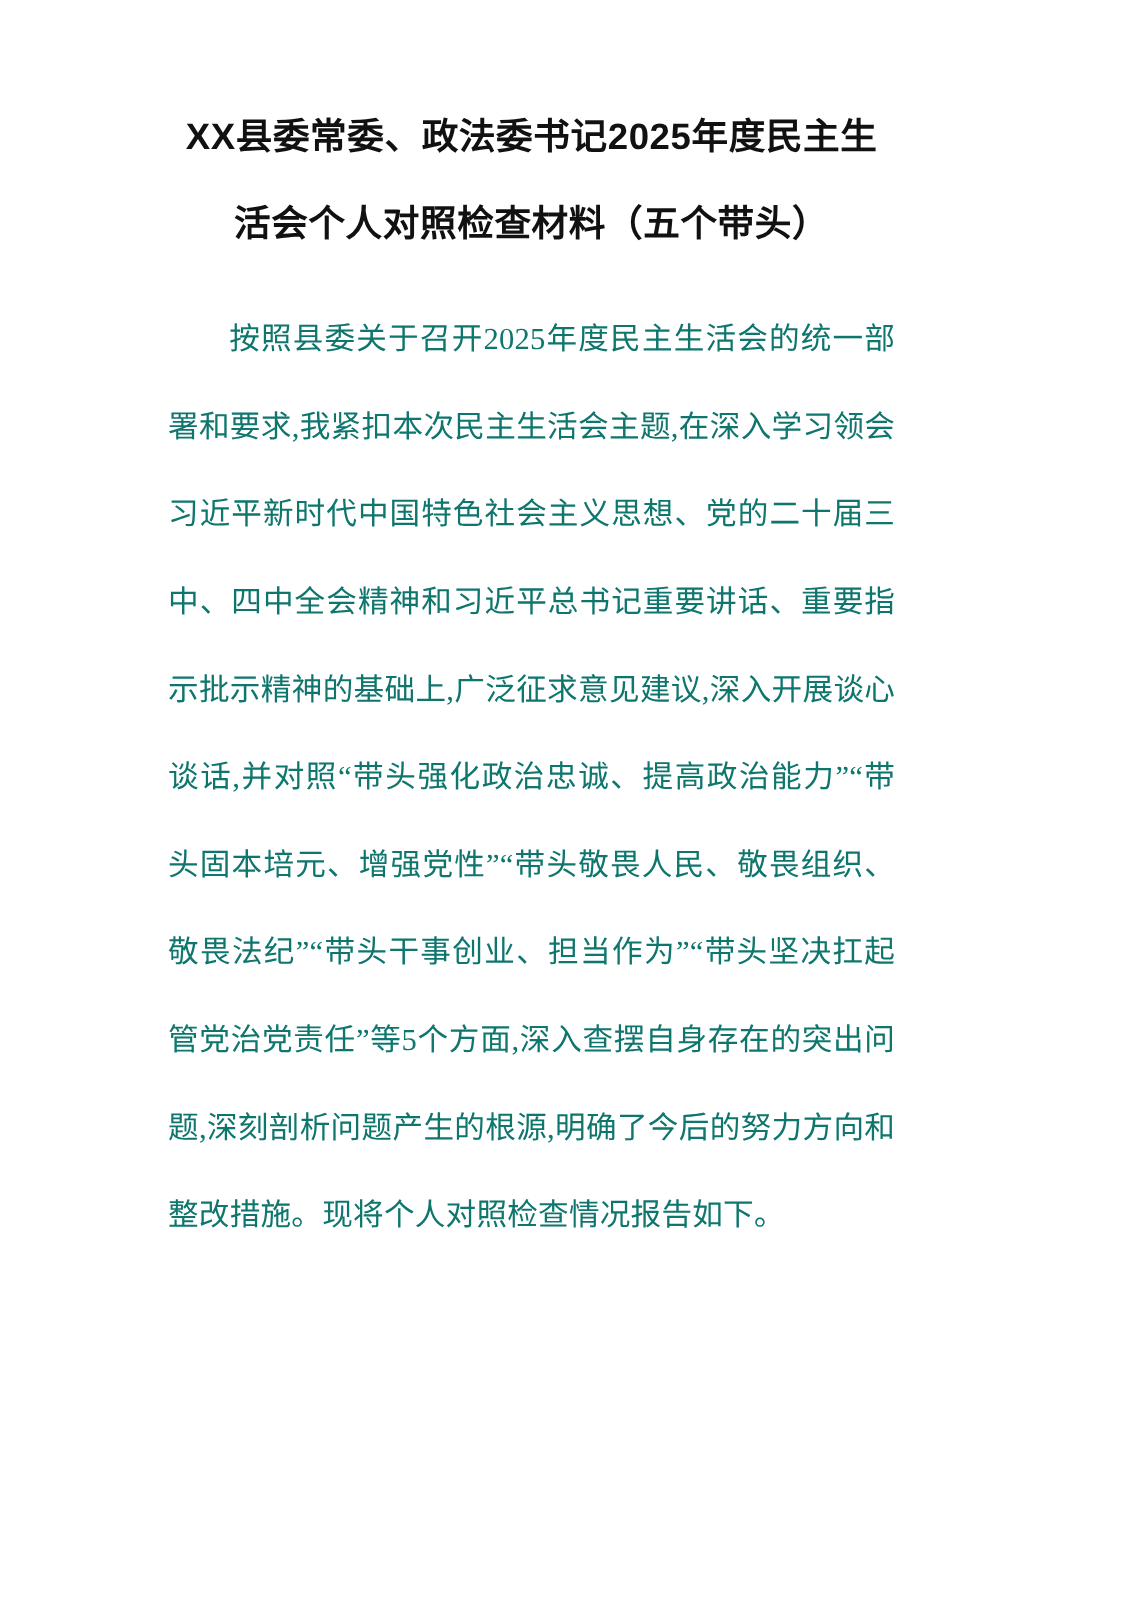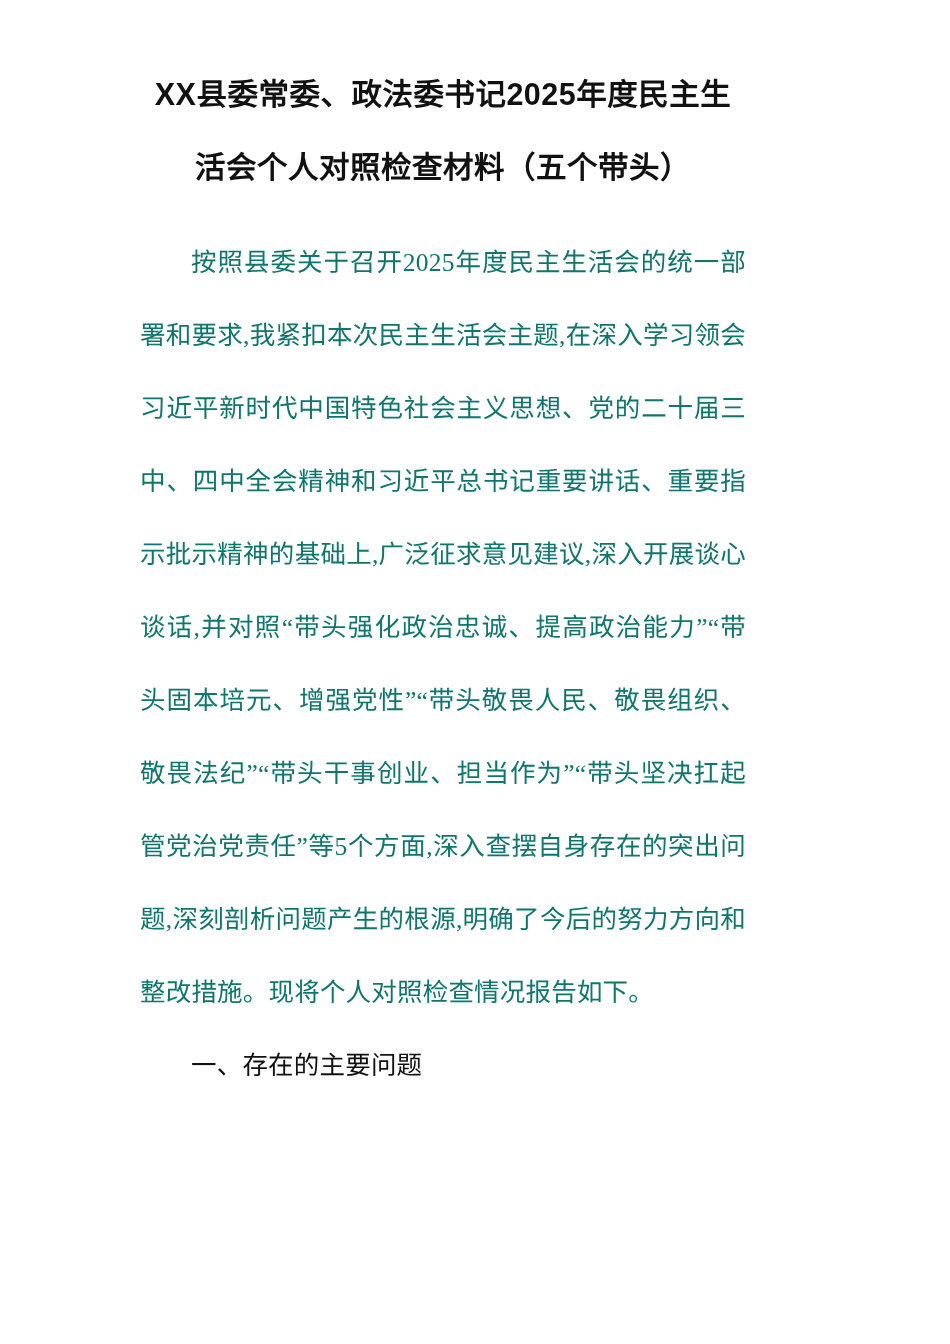--- a/index.html
+++ b/index.html
@@ -12,21 +12,21 @@
     width: 950px;
     height: 1344px;
     font-family: "Liberation Serif", "DejaVu Serif", serif;
     color: #0d0d0d;
     overflow: hidden;
   }
   .page {
     width: 874px;
     height: 1344px;
     box-sizing: border-box;
-    padding: 58px 128px 60px 140px;
+    padding: 78px 128px 60px 140px;
     background: #ffffff;
     position: relative;
   }
   .doc-title {
     font-family: "Liberation Sans", "DejaVu Sans", sans-serif;
     font-weight: bold;
     font-size: 30.5px;
     line-height: 73px;
     text-align: center;
     letter-spacing: 0.5px;
@@ -57,15 +57,14 @@
 </style>
 </head>
 <body>
 
 <div class="page">
 
   <h1 class="doc-title">XX县委常委、政法委书记2025年度民主生活会个人对照检查材料（五个带头）</h1>
 
   <p class="body-para">按照县委关于召开2025年度民主生活会的统一部署和要求,我紧扣本次民主生活会主题,在深入学习领会习近平新时代中国特色社会主义思想、党的二十届三中、四中全会精神和习近平总书记重要讲话、重要指示批示精神的基础上,广泛征求意见建议,深入开展谈心谈话,并对照“带头强化政治忠诚、提高政治能力”“带头固本培元、增强党性”“带头敬畏人民、敬畏组织、敬畏法纪”“带头干事创业、担当作为”“带头坚决扛起管党治党责任”等5个方面,深入查摆自身存在的突出问题,深刻剖析问题产生的根源,明确了今后的努力方向和整改措施。现将个人对照检查情况报告如下。</p>
 
-  <p class="section-heading">一、存在的主要问题</p>
 
 </div>
 
 </body></html>

